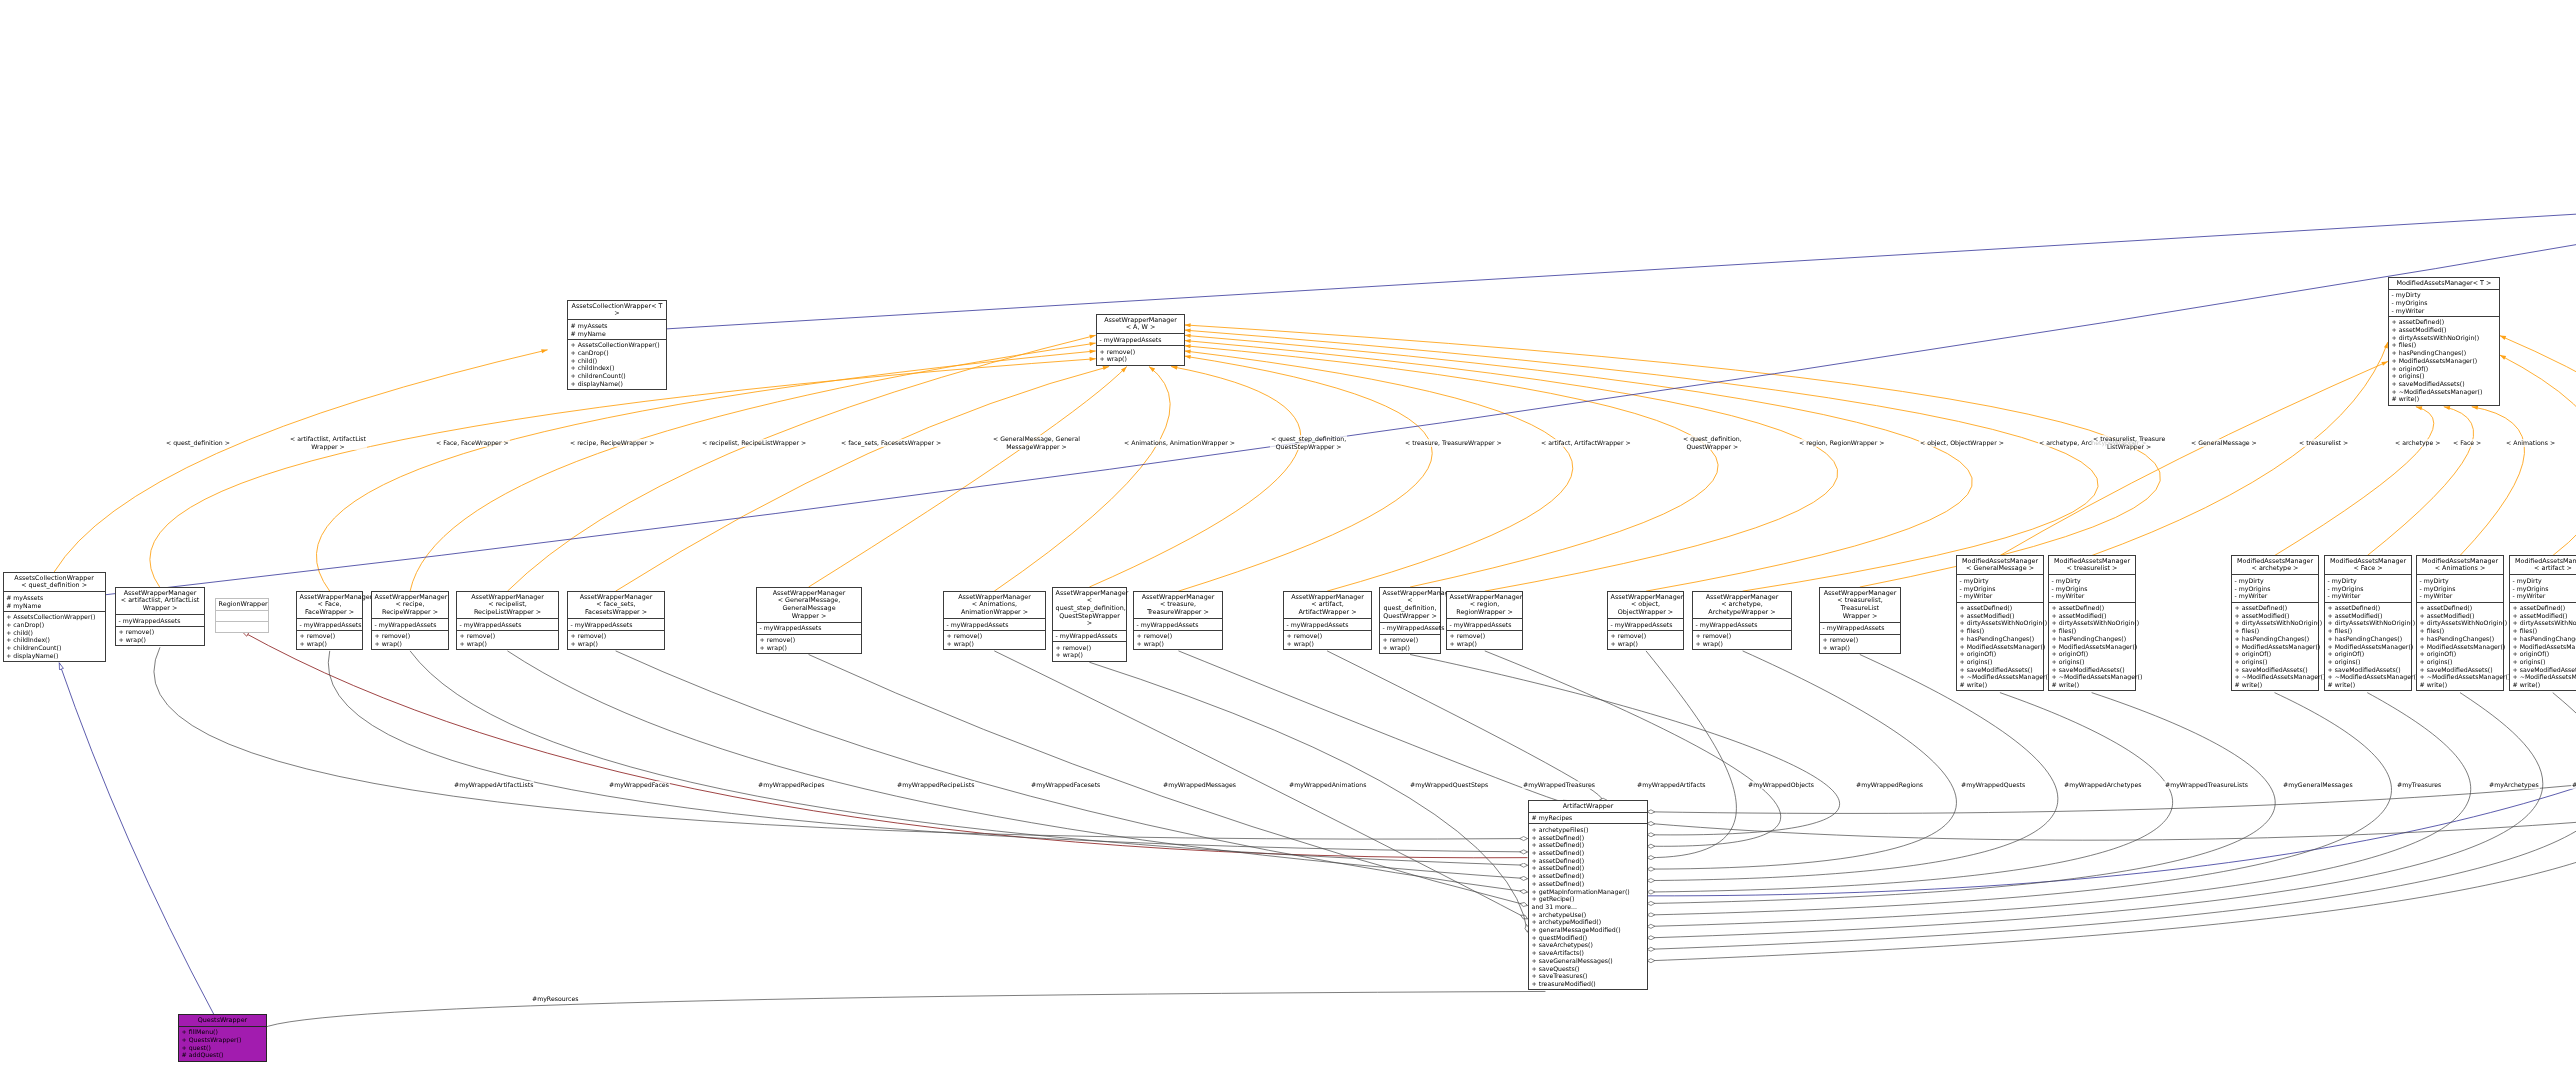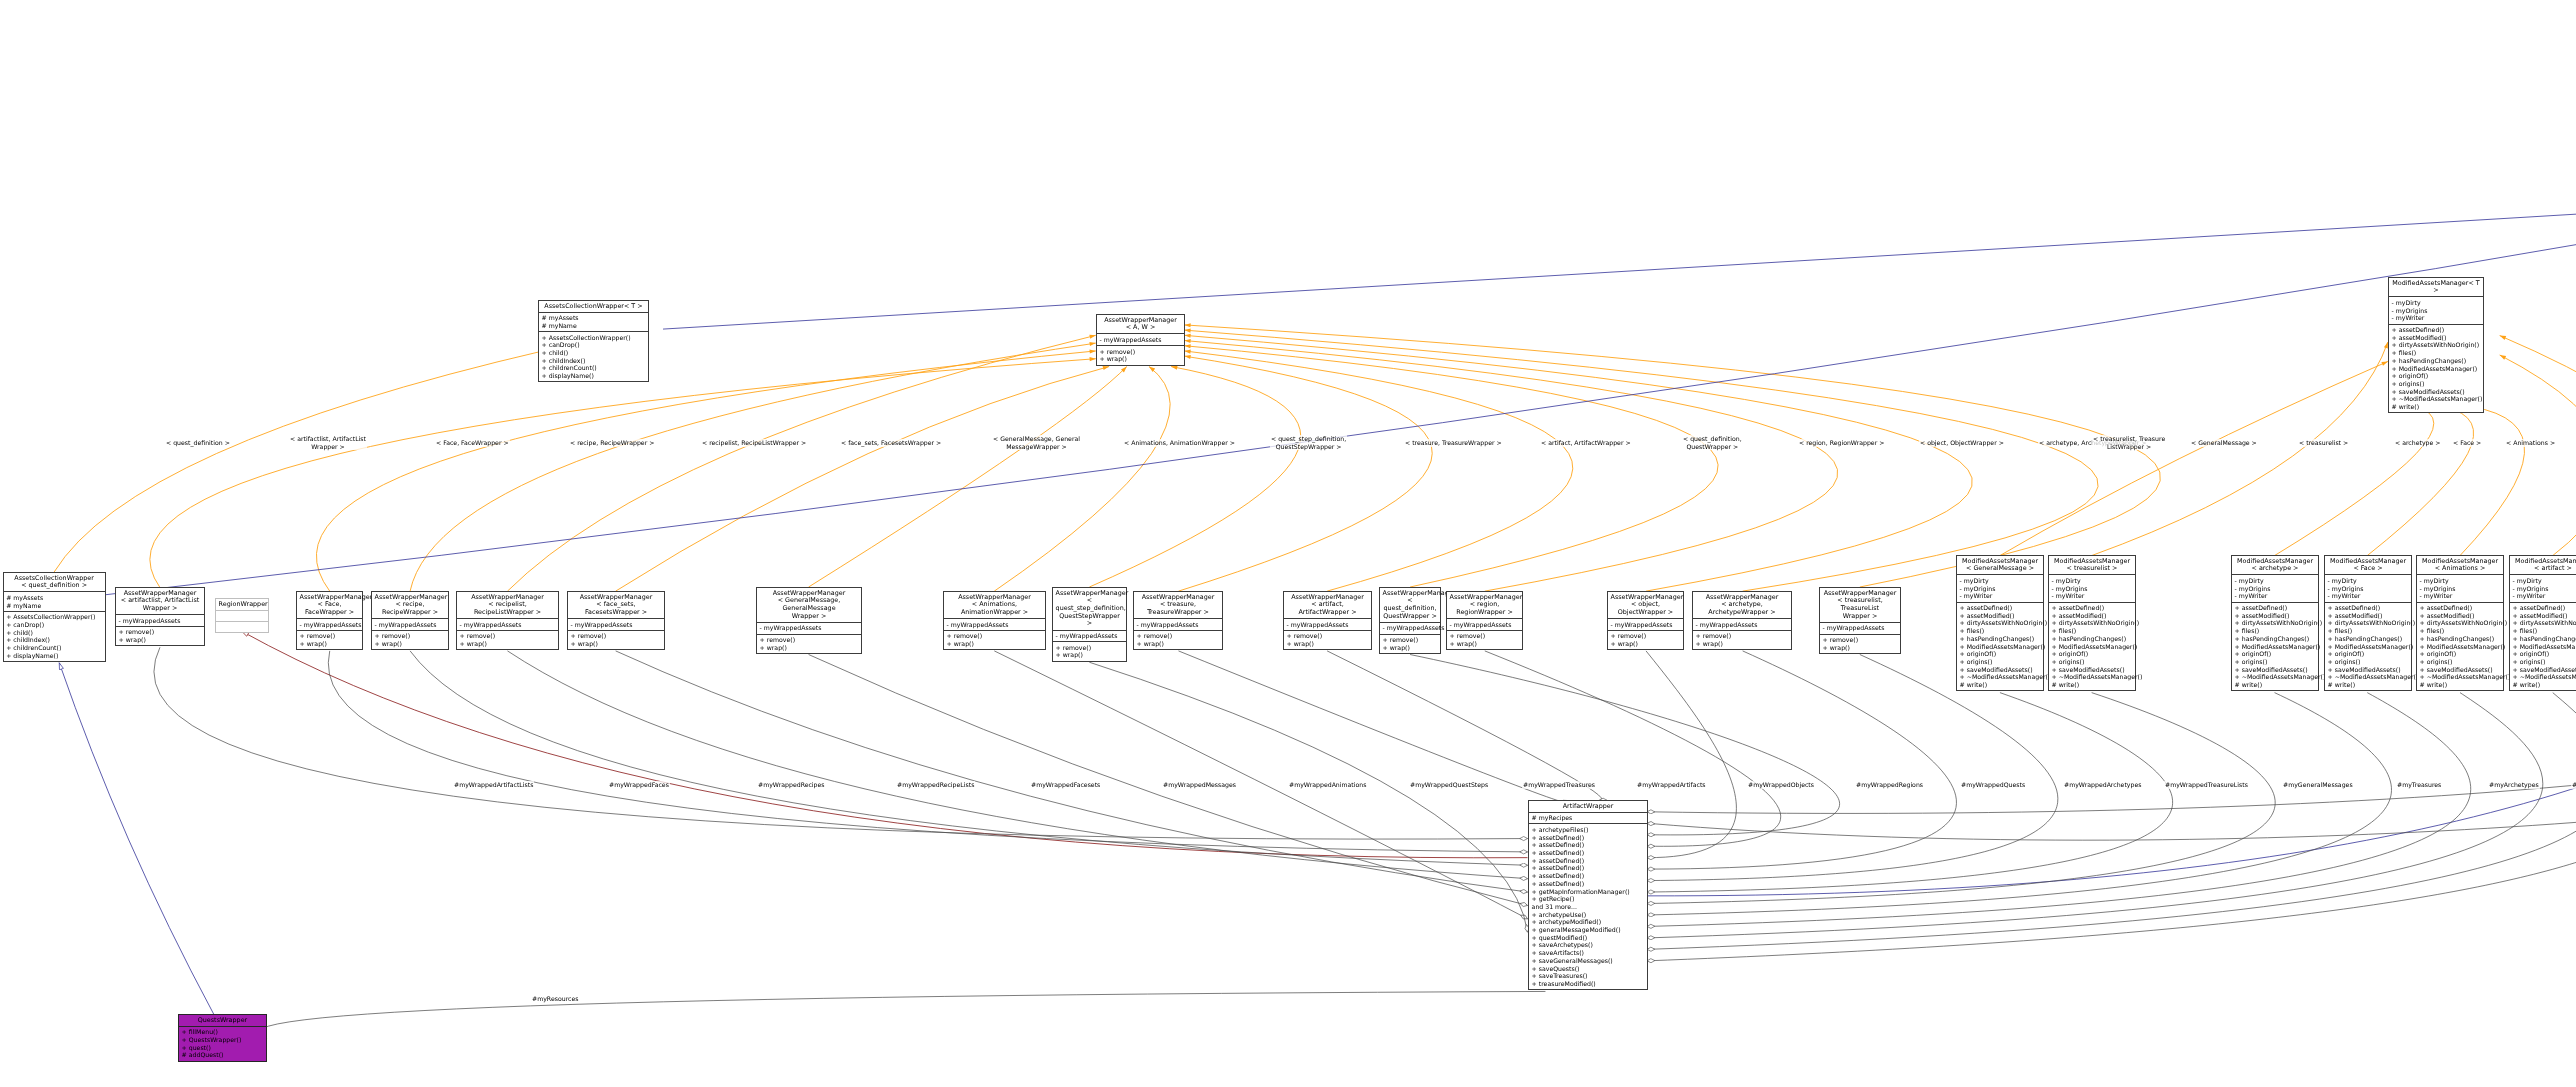--- a/index.html
+++ b/index.html
@@ -96,21 +96,21 @@
         <path d="M5140,1344 C5300,1520 5520,1775 3197,1864.6399999999999" class="mem" marker-end="url(#mDia)"></path>
         <path d="M5673,1496 C5620,1565 4300,1690 3197,1597.52" class="mem" marker-end="url(#mDia)"></path>
         <path d="M5883,1274 C5940,1480 4700,1600 3197,1575.26" class="mem" marker-end="url(#mDia)"></path>
         <path d="M2999.8,1924 Q301.0999999999999,1934.75 518,2014.5" class="mem" marker-end="url(#mDia)"></path>
         <path d="M5447.5,836 Q5464.75,868.5 5623,915" class="mem" marker-end="url(#mDia)"></path>
         <path d="M5595.5,773 Q5640.75,892 5683,915" class="mem" marker-end="url(#mDia)"></path>
         <path d="M 5527,262 C 5565,266 5565,310 5529,314" class="mem" marker-end="url(#mDia)"></path>
       </g>
   </svg>
   <div id="nodes">
-      <div class="cls" style="left: 2388px; top: 277px; width: 96px;">
+      <div class="cls" style="left: 2388px; top: 277px; width: 112px;">
         <div class="t">
           <div>ModifiedAssetsManager&lt; T &gt;</div>
         </div>
         <div class="s">
           <div>- myDirty</div>
           <div>- myOrigins</div>
           <div>- myWriter</div>
         </div>
         <div class="s">
           <div>+ assetDefined()</div>
@@ -132,21 +132,21 @@
           <div>&lt; A, W &gt;</div>
         </div>
         <div class="s">
           <div>- myWrappedAssets</div>
         </div>
         <div class="s">
           <div>+ remove()</div>
           <div>+ wrap()</div>
         </div>
       </div>
-      <div class="cls" style="left: 538px; top: 300px; width: 111px;">
+      <div class="cls" style="left: 567px; top: 300px; width: 100px;">
         <div class="t">
           <div>AssetsCollectionWrapper&lt; T &gt;</div>
         </div>
         <div class="s">
           <div># myAssets</div>
           <div># myName</div>
         </div>
         <div class="s">
           <div>+ AssetsCollectionWrapper()</div>
           <div>+ canDrop()</div>

